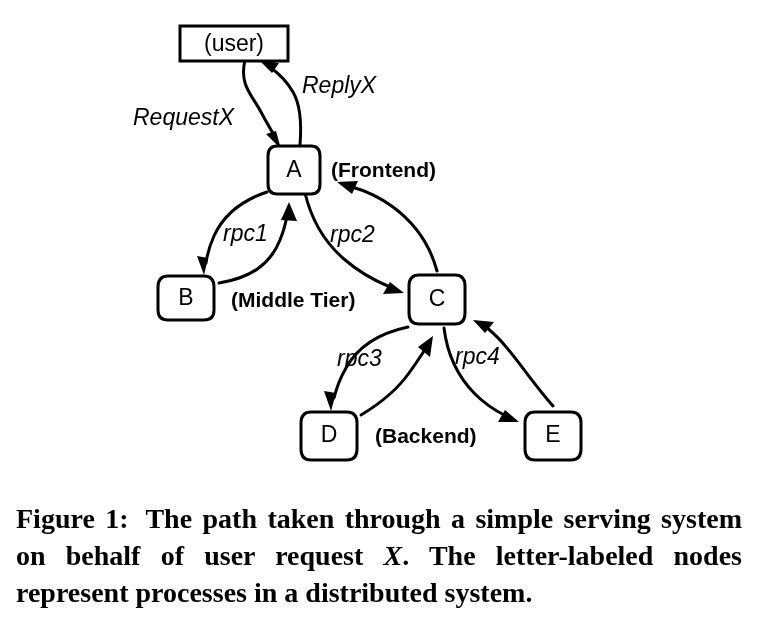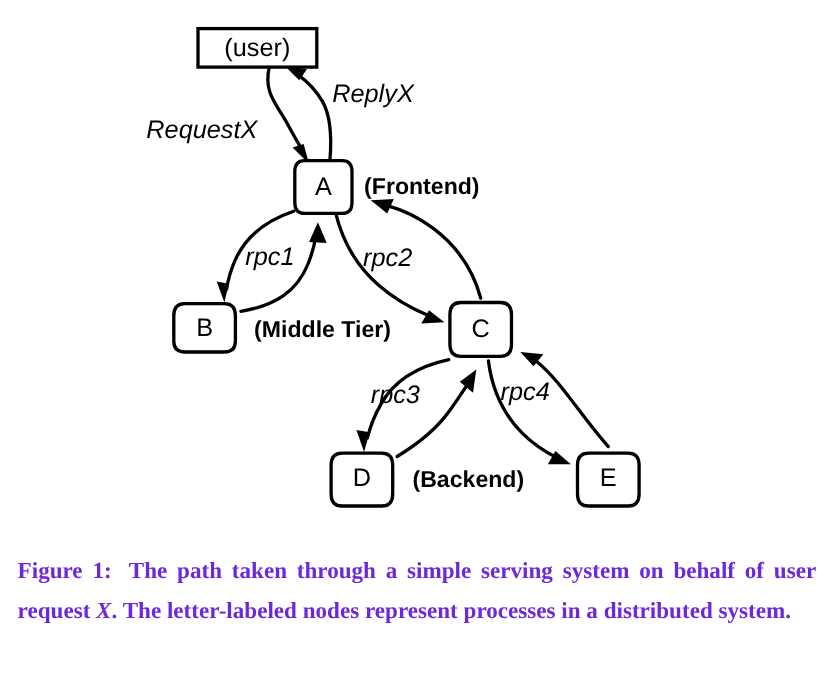--- a/index.html
+++ b/index.html
@@ -85,23 +85,23 @@
     fill: #000000;
     stroke: none;
   }
   #caption {
     position: absolute;
     left: 16px;
     top: 500px;
     width: 726px;
     font-family: "Liberation Serif", serif;
     font-weight: bold;
-    font-size: 21px;
+    font-size: 28px;
     line-height: 37px;
-    color: #6d28d9;
+    color: #000000;
     text-align: justify;
     letter-spacing: 0px;
   }
   #caption .cap-italic {
     font-style: italic;
   }
   #caption .cap-gap {
     display: inline-block;
     width: 7px;
   }

